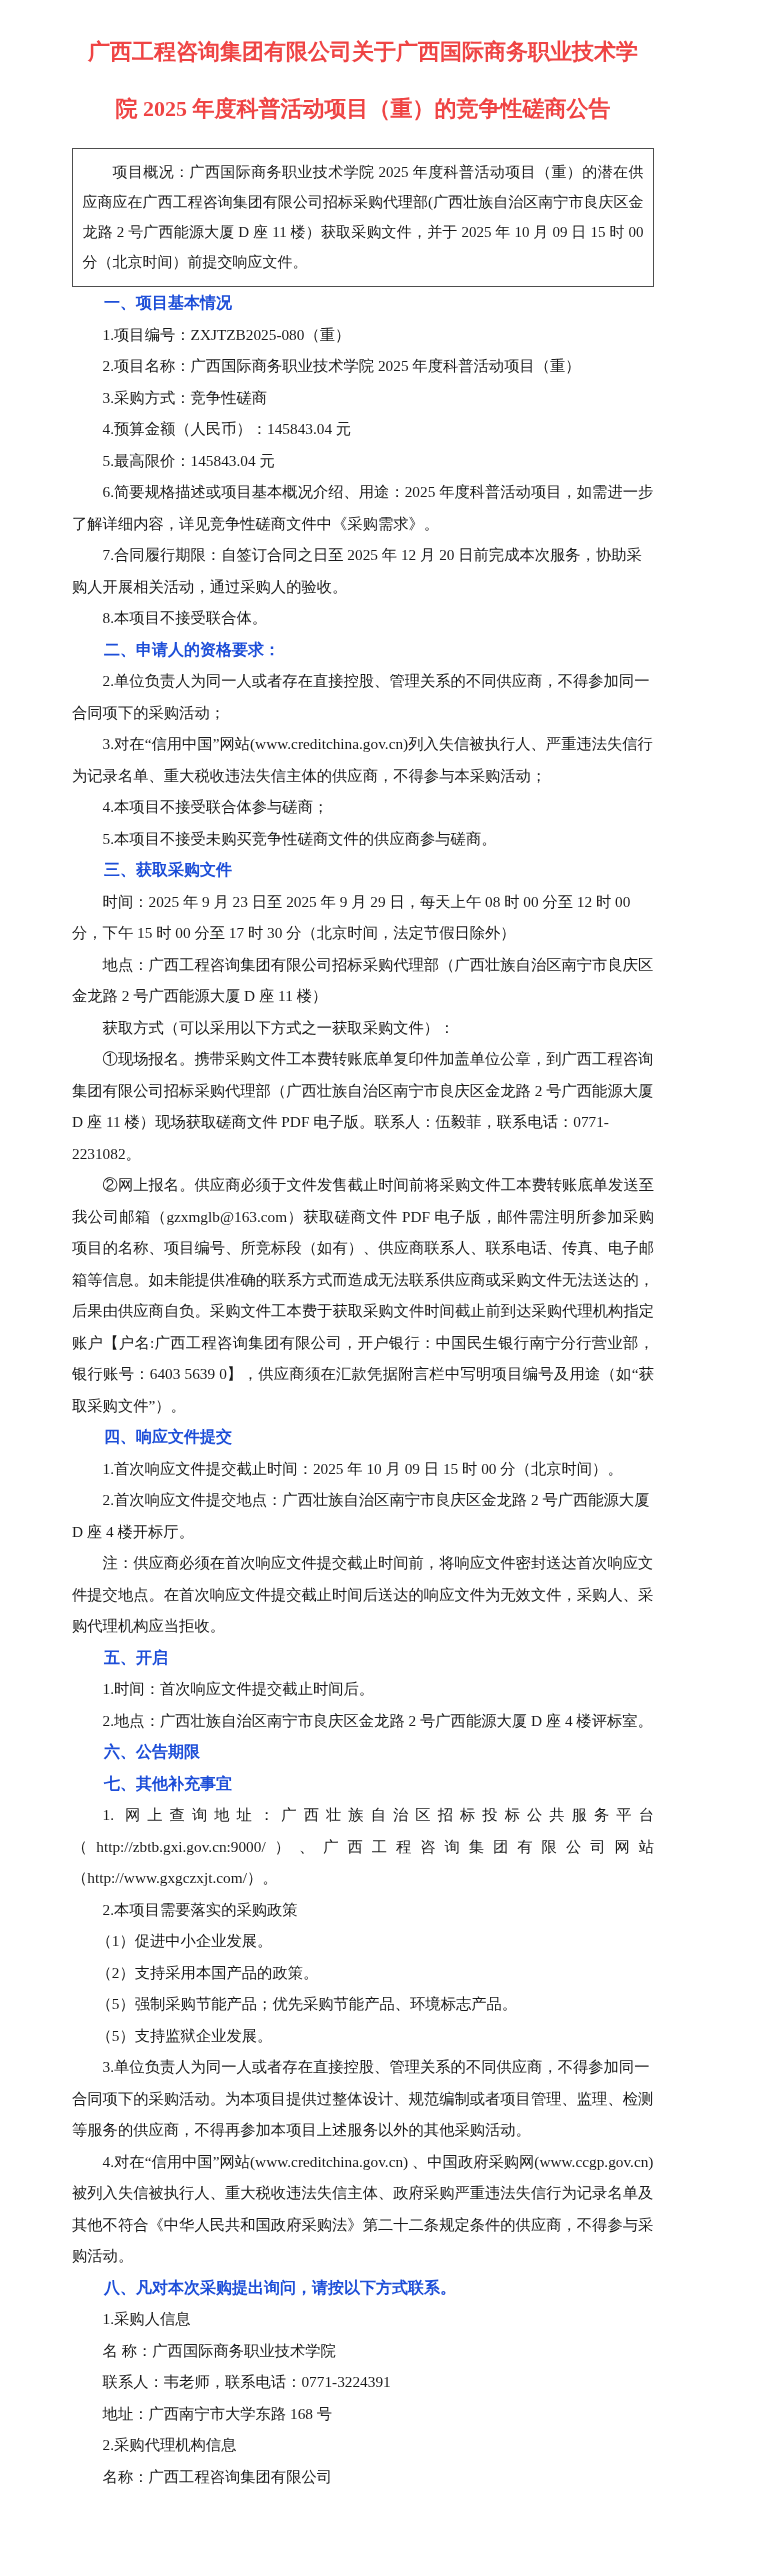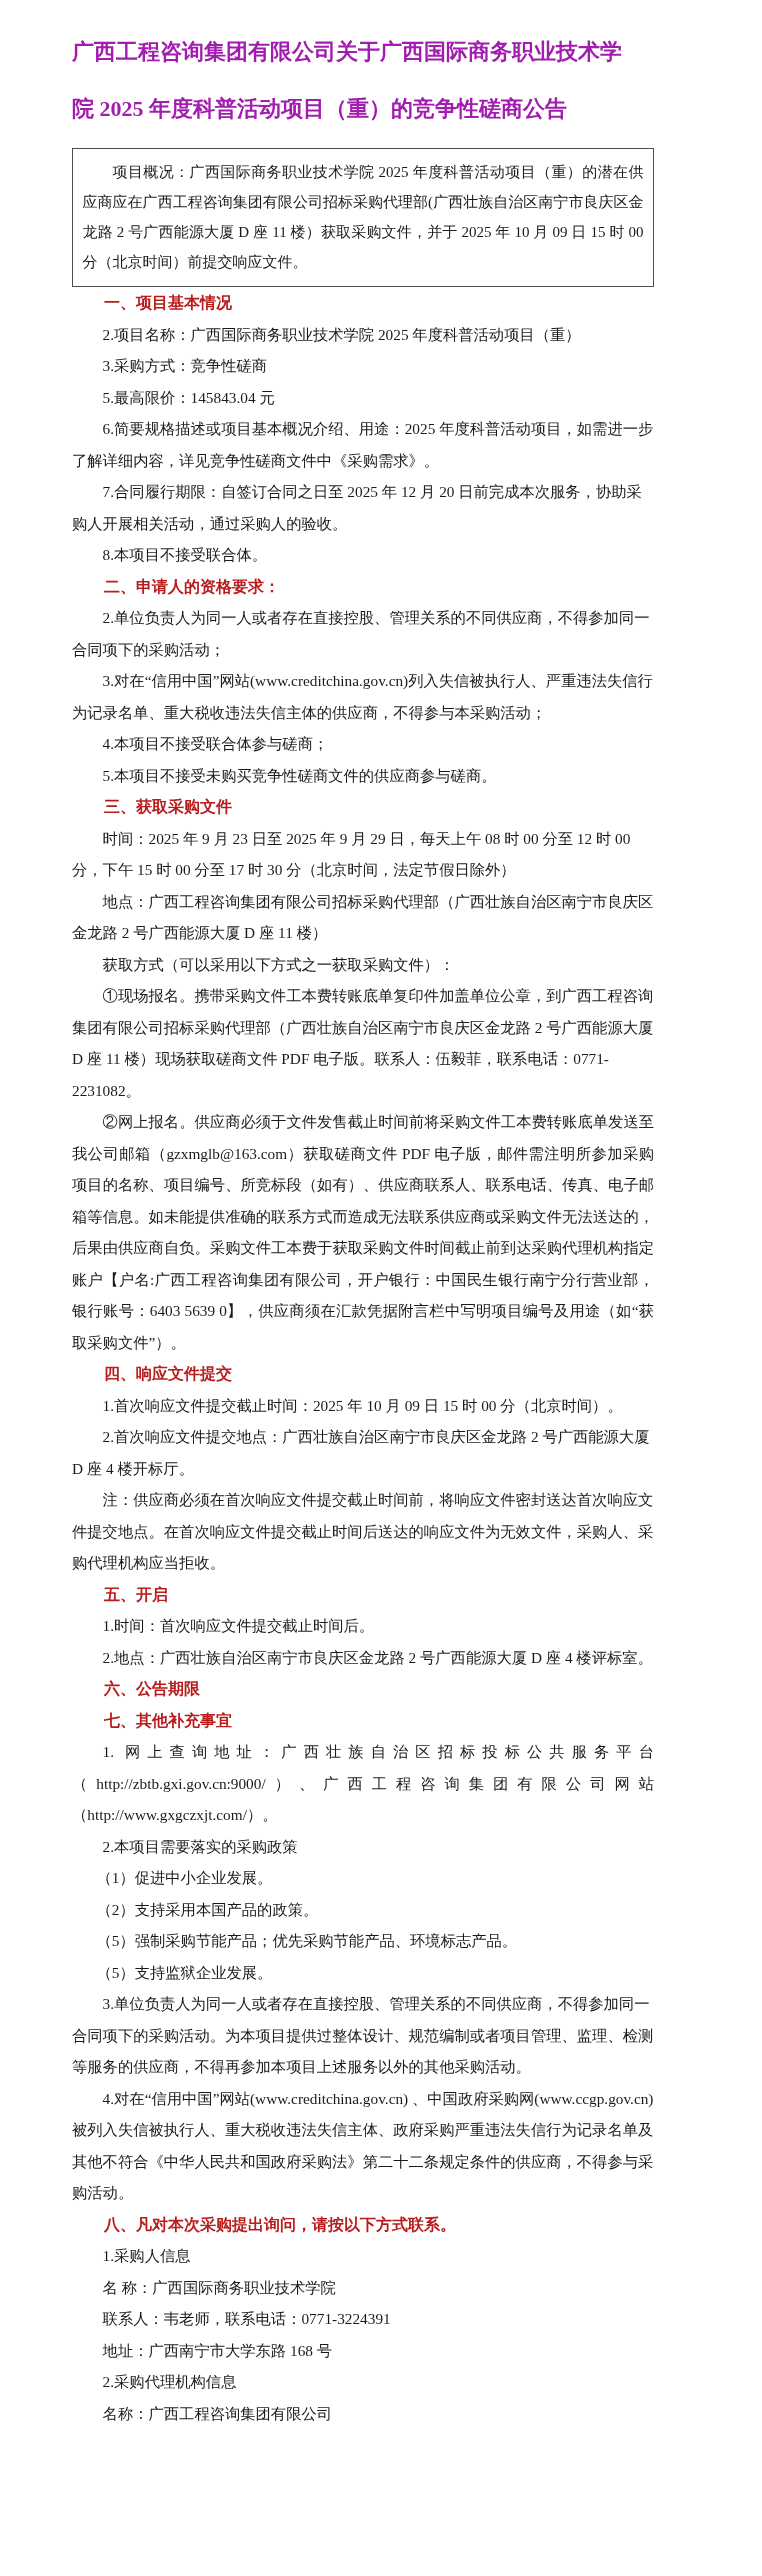--- a/index.html
+++ b/index.html
@@ -23,22 +23,23 @@
   .content {
     position: absolute;
     left: 72px;
     top: 23px;
     width: 582px;
   }
   .doc-title {
     margin: 0;
     font-size: 22px;
     font-weight: bold;
+    text-align: center;
     line-height: 57px;
-    color: #a21caf;
+    color: #ef4444;
   }
   .title-line { display: block; }
   .overview-box {
     border: 1px solid #4d4d4d;
     margin-top: 11.4px;
     padding: 7.6px 9.5px 9.5px 9.5px;
   }
   .overview-box p {
     margin: 0;
     font-size: 15px;
@@ -46,21 +47,21 @@
     text-indent: 2em;
     text-align: justify;
   }
   section { margin: 0; }
   .heading {
     margin: 0;
     font-size: 16px;
     font-weight: bold;
     line-height: 31.5px;
     text-indent: 2em;
-    color: #b91c1c;
+    color: #1d4ed8;
   }
   .para {
     margin: 0;
     font-size: 15.3px;
     line-height: 31.5px;
     text-indent: 2em;
   }
   .no-indent { text-indent: 0; }
   .sub-indent { text-indent: 1.6em; }
   .justify { text-align: justify; }
@@ -75,22 +76,24 @@
       <span class="title-line">广西工程咨询集团有限公司关于广西国际商务职业技术学</span>
       <span class="title-line">院 2025 年度科普活动项目（重）的竞争性磋商公告</span>
     </h1>
 
     <div class="overview-box">
       <p>项目概况：广西国际商务职业技术学院 2025 年度科普活动项目（重）的潜在供应商应在广西工程咨询集团有限公司招标采购代理部(广西壮族自治区南宁市良庆区金龙路 2 号广西能源大厦 D 座 11 楼）获取采购文件，并于 2025 年 10 月 09 日 15 时 00 分（北京时间）前提交响应文件。</p>
     </div>
 
     <section>
       <h2 class="heading">一、项目基本情况</h2>
+      <p class="para">1.项目编号：ZXJTZB2025-080（重）</p>
       <p class="para">2.项目名称：广西国际商务职业技术学院 2025 年度科普活动项目（重）</p>
       <p class="para">3.采购方式：竞争性磋商</p>
+      <p class="para">4.预算金额（人民币）：145843.04 元</p>
       <p class="para">5.最高限价：145843.04 元</p>
       <p class="para">6.简要规格描述或项目基本概况介绍、用途：2025 年度科普活动项目，如需进一步了解详细内容，详见竞争性磋商文件中《采购需求》。</p>
       <p class="para">7.合同履行期限：自签订合同之日至 2025 年 12 月 20 日前完成本次服务，协助采购人开展相关活动，通过采购人的验收。</p>
       <p class="para">8.本项目不接受联合体。</p>
     </section>
 
     <section>
       <h2 class="heading">二、申请人的资格要求：</h2>
       <p class="para">2.单位负责人为同一人或者存在直接控股、管理关系的不同供应商，不得参加同一合同项下的采购活动；</p>
       <p class="para">3.对在“信用中国”网站(www.creditchina.gov.cn)列入失信被执行人、严重违法失信行为记录名单、重大税收违法失信主体的供应商，不得参与本采购活动；</p>

